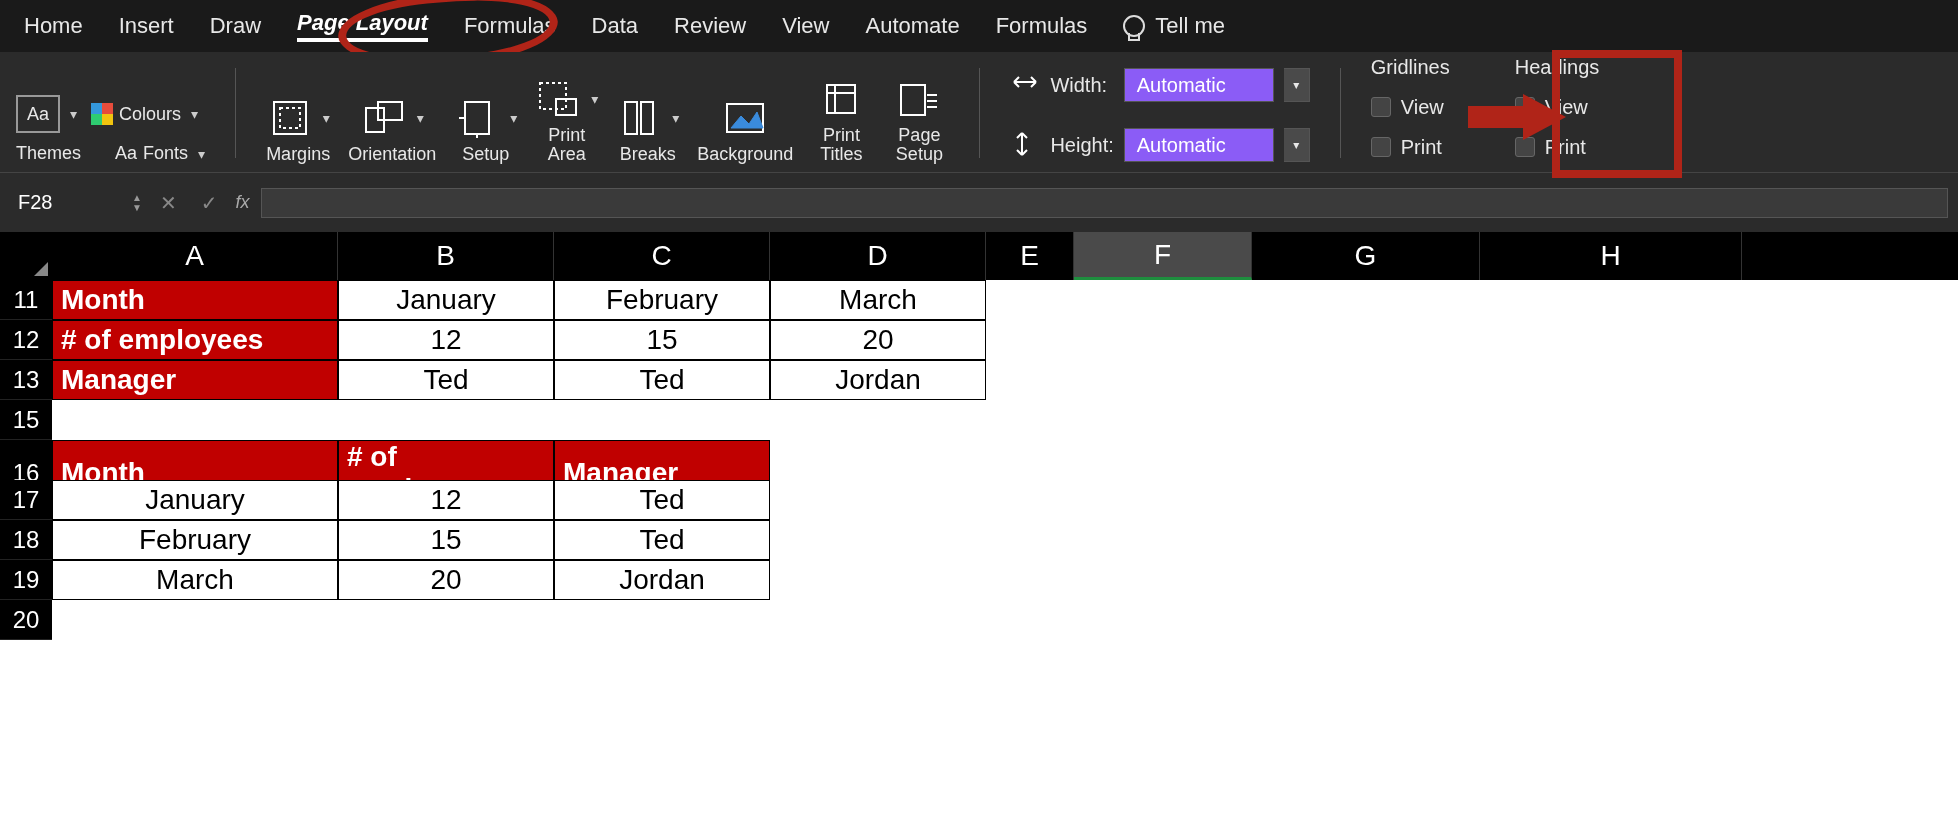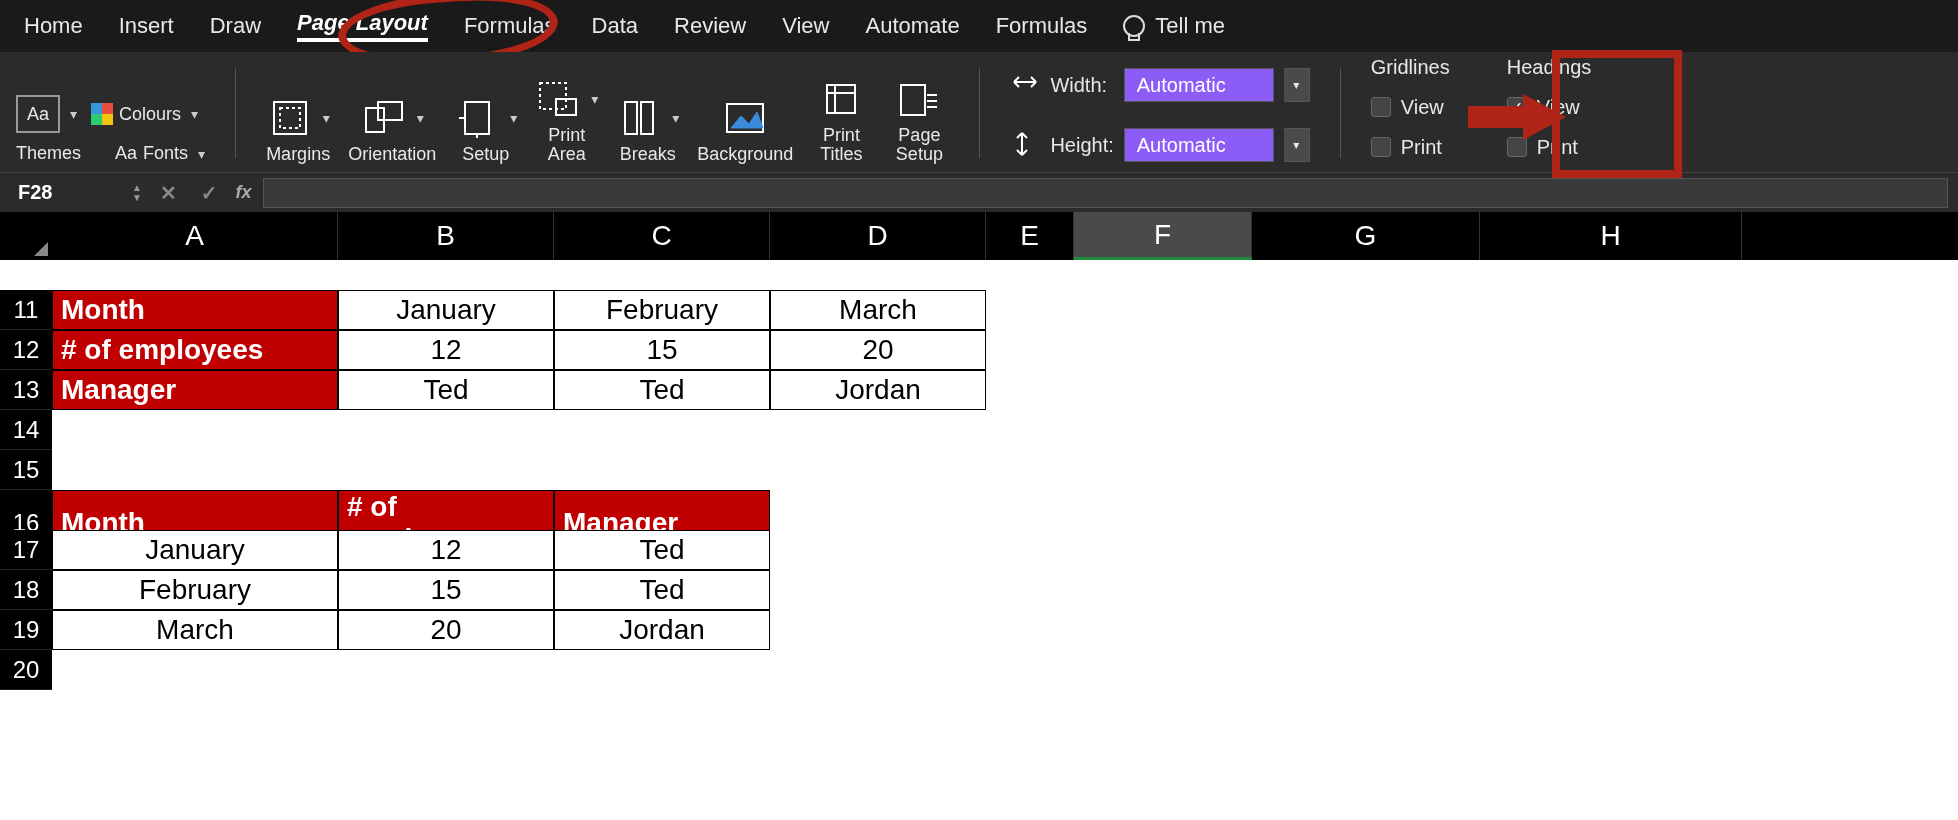--- a/index.html
+++ b/index.html
@@ -90,37 +90,37 @@
   .dd-caret {
     background: #4a4a4a; width: 26px; height: 34px; display:flex;align-items:center;justify-content:center;
     border: 1px solid #555; border-left: none; font-size: 12px;
   }
 
   
   .gh-grid {
     display: grid;
     grid-template-columns: 120px 120px;
     grid-auto-rows: 34px;
-    gap: 6px 16px;
+    gap: 6px 24px;
     font-size: 20px;
     align-items: center;
   }
   .gh-title { font-size: 20px; }
   .chk { display: flex; align-items: center; gap: 10px; }
   .chk-box {
     width: 20px; height: 20px; background: #444; border: 1px solid #666; border-radius: 3px;
     display:flex;align-items:center;justify-content:center;font-size:16px;color:#fff;
   }
 
   
   .fbar {
     display: flex; align-items: center; gap: 12px;
-    background: #2b2b2b; height: 40px; padding: 0 10px;
+    background: #2b2b2b; height: 60px; padding: 0 10px;
     border-top: 1px solid #444;
-    color: #ccc; font-size: 20px; font-weight: bold;
+    color: #ccc; font-size: 20px;
   }
   .namebox {
     background: #2b2b2b; color: #fff; width: 110px; height: 34px;
     display:flex;align-items:center;padding:0 8px; font-size:20px;
   }
   .fbar .spin { display:flex;flex-direction:column;font-size:10px;color:#999;line-height:1; }
   .fbar .btn { color:#888; font-size:20px; padding:0 6px;}
   .fx { font-style: italic; color:#aaa; font-size:18px;}
   .formula-input {
     flex: 1; background:#3a3a3a; height: 30px; border:1px solid #555;
@@ -139,21 +139,21 @@
   }
   .col-headers .corner {
     background:#000; position:relative;
   }
   .col-headers .corner::after{
     content:""; position:absolute; right:4px; bottom:4px;
     border-left:14px solid transparent; border-bottom:14px solid #888;
   }
   .col-headers .sel { background:#4a4a4a; border-bottom:3px solid #1e8e3e; }
 
-  .rows { display:flex; flex-direction:column;margin-top:30px; }
+  .rows { display:flex; flex-direction:column; }
   .row {
     display:grid;
     grid-template-columns: 52px 286px 216px 216px 216px 88px 178px 228px 262px;
     height: 40px;
   }
   .rh {
     background:#000;color:#fff;display:flex;align-items:center;justify-content:center;
     font-size:24px; border-bottom:1px solid #222;
   }
   .cell {
@@ -446,31 +446,20 @@
       <div class="cell hdr">Manager</div>
       <div class="cell center">Ted</div>
       <div class="cell center">Ted</div>
       <div class="cell center">Jordan</div>
       <div class="cell noborder"></div>
       <div class="cell noborder"></div>
       <div class="cell noborder"></div>
       <div class="cell noborder"></div>
     </div>
 
-    <div class="row">
-      <div class="rh">14</div>
-      <div class="cell noborder"></div>
-      <div class="cell noborder"></div>
-      <div class="cell noborder"></div>
-      <div class="cell noborder"></div>
-      <div class="cell noborder"></div>
-      <div class="cell noborder"></div>
-      <div class="cell noborder"></div>
-      <div class="cell noborder"></div>
-    </div>
 
     <div class="row">
       <div class="rh">15</div>
       <div class="cell noborder"></div>
       <div class="cell noborder"></div>
       <div class="cell noborder"></div>
       <div class="cell noborder"></div>
       <div class="cell noborder"></div>
       <div class="cell noborder"></div>
       <div class="cell noborder"></div>

